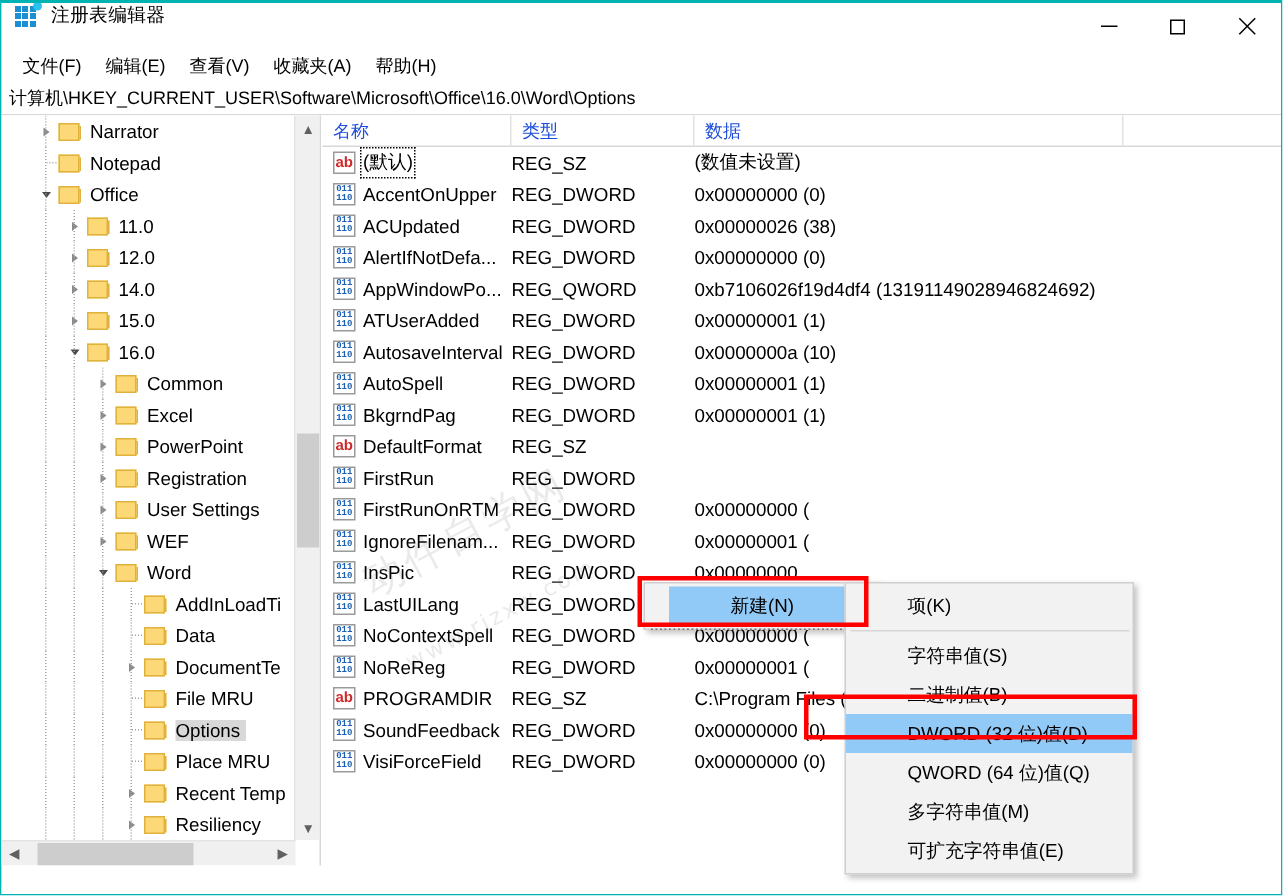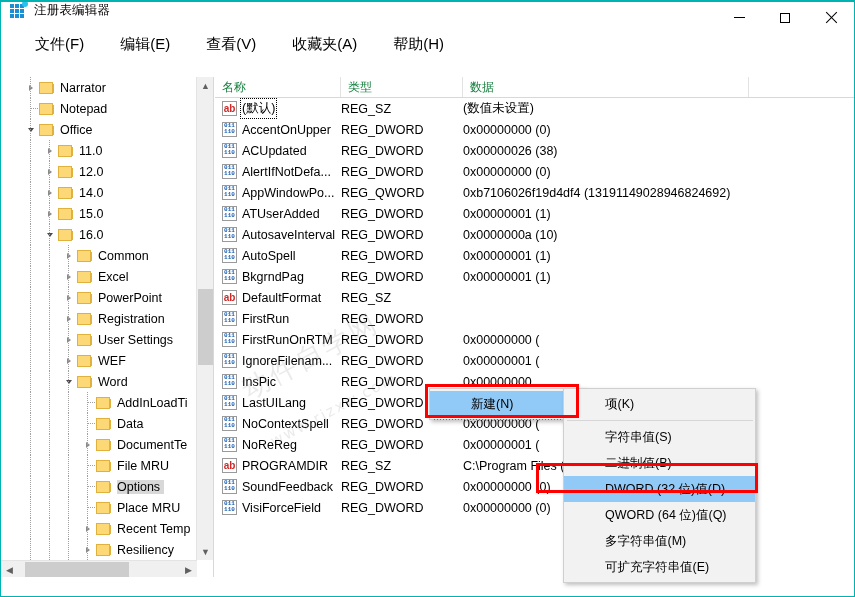--- a/index.html
+++ b/index.html
@@ -73,24 +73,23 @@
 
   
   .menubar {
     position: absolute; left: 0; top: 31px;
     width: 853px; height: 22px;
     background: #ffffff;
     display: flex; align-items: center;
     padding-left: 6px;
   }
   .menu-item {
-    font-size: 15px; color: #000;
+    font-size: 12px; color: #000;
     padding: 2px 8px;
     white-space: nowrap;
-    margin-left: 20px;
   }
 
   
   .addressbar {
     position: absolute; left: 0; top: 53px;
     width: 853px; height: 22px;
     background: #ffffff;
     border-bottom: 1px solid #d8d8d8;
     display: flex; align-items: center;
     padding-left: 5px;
@@ -227,21 +226,21 @@
   .listheader {
     position: relative;
     height: 21px;
     border-bottom: 1px solid #d8d8d8;
     background: #ffffff;
   }
   .hcell {
     position: absolute; top: 0;
     height: 20px;
     display: flex; align-items: center;
-    font-size: 12px; color: #15803d;
+    font-size: 12px; color: #1d4ed8;
     padding-left: 7px;
     border-right: 1px solid #e2e2e2;
   }
   .listrows { position: relative; }
   .lrow {
     position: relative;
     height: 21px;
     display: flex; align-items: center;
     font-size: 12.5px; color: #000;
     white-space: nowrap;
@@ -304,20 +303,21 @@
     position: absolute;
     background: #f2f2f2;
     border: 1px solid #cfcfcf;
     box-shadow: 2px 2px 4px rgba(0,0,0,0.25);
     padding: 2px 0;
     z-index: 40;
   }
   .ctx-main {
     left: 428px; top: 311px;
     width: 156px;
+    padding-left: 16px;
   }
   .ctx-sub {
     left: 562px; top: 311px;
     width: 193px;
   }
   .ctxitem {
     position: relative;
     height: 26px;
     display: flex; align-items: center;
     font-size: 12.5px; color: #000;
@@ -388,20 +388,23 @@
   </div>
 
   <div class="menubar">
     <div class="menu-item">文件(F)</div>
     <div class="menu-item">编辑(E)</div>
     <div class="menu-item">查看(V)</div>
     <div class="menu-item">收藏夹(A)</div>
     <div class="menu-item">帮助(H)</div>
   </div>
 
+  <div class="addressbar">
+    <div class="path">计算机\HKEY_CURRENT_USER\Software\Microsoft\Office\16.0\Word\Options</div>
+  </div>
 
   <div class="content">
 
     <div class="treepane">
       <div class="treeview" id="treeview">
           <div class="tnode">
             <div class="dots" style="left: 29px;"></div>
             <div style="width: 22px; flex: 0 0 auto;"></div>
             <div class="chev right">
               <span class="ar"></span>

